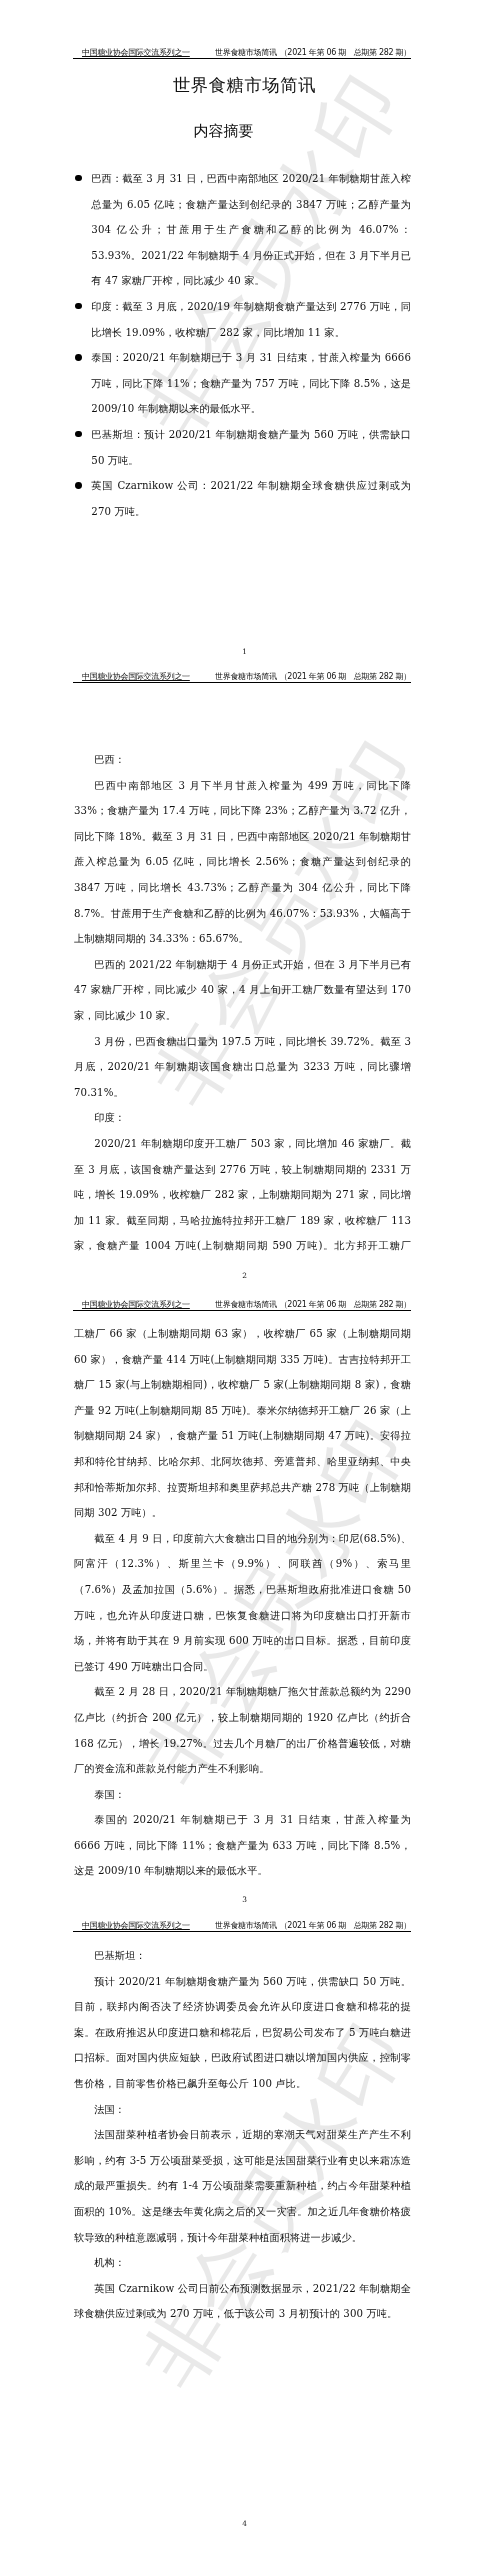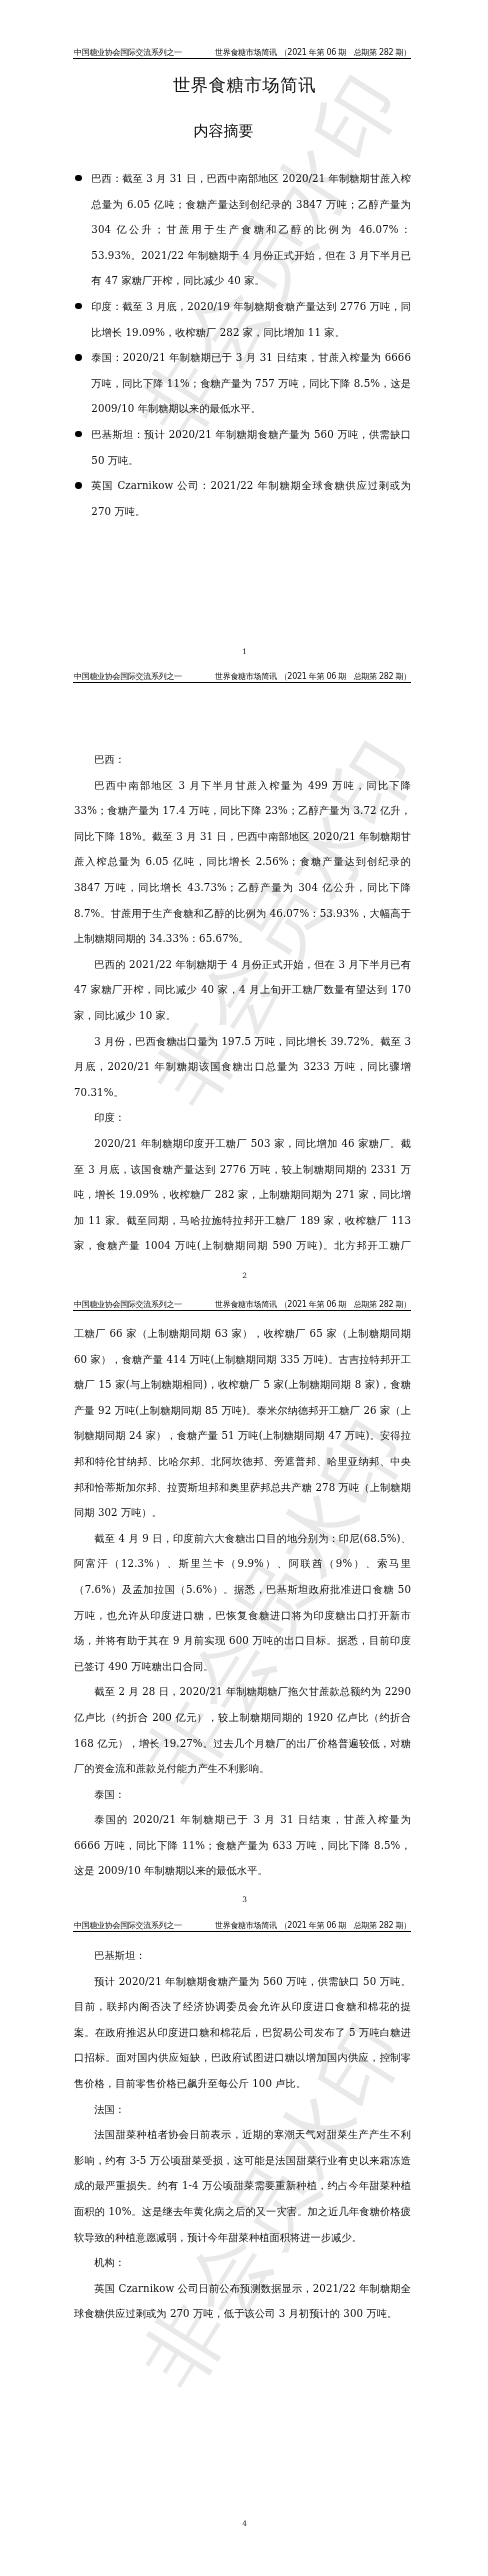--- a/index.html
+++ b/index.html
@@ -3,21 +3,21 @@
 <meta charset="utf-8">
 <style>
   html, body { margin: 0; padding: 0; background: #ffffff; }
   body { width: 489px; height: 2576px; position: relative; overflow: hidden;
          font-family: "DejaVu Serif", "Liberation Serif", serif; color: #111; }
   .page { position: absolute; left: 0; width: 489px; height: 623px; overflow: hidden; }
   .hdr { position: absolute; left: 73px; width: 338px; top: 48px; height: 11px;
          border-bottom: 0.9px solid #000; font-family: "DejaVu Sans", "Liberation Sans", sans-serif;
          font-size: 8px; line-height: 10px; color: #111; }
   .hdr span { position: absolute; top: 1.2px; white-space: nowrap; letter-spacing: -0.3px; }
-  .hdr .l { left: 1px; }
+  .hdr .l { left: 9px; text-decoration: underline; }
   .hdr .c { left: 142px; }
   .hdr .r { right: 0px; }
   .pno { position: absolute; left: 0; width: 489px; text-align: center; font-size: 7.4px; }
   .title { position: absolute; left: 0; width: 489px; text-align: center; top: 73px;
            font-size: 17.3px; line-height: 25px; letter-spacing: 0.6px; }
   .daterange { position: absolute; left: 0; width: 489px; text-align: center; top: 105px;
                font-size: 10.5px; line-height: 15px; }
   .subtitle { position: absolute; left: 0; width: 447px; text-align: center; top: 121px;
               font-size: 15px; line-height: 21px; }
   .bullets { position: absolute; left: 74px; width: 337px; top: 166px; margin: 0; padding: 0; list-style: none; }

